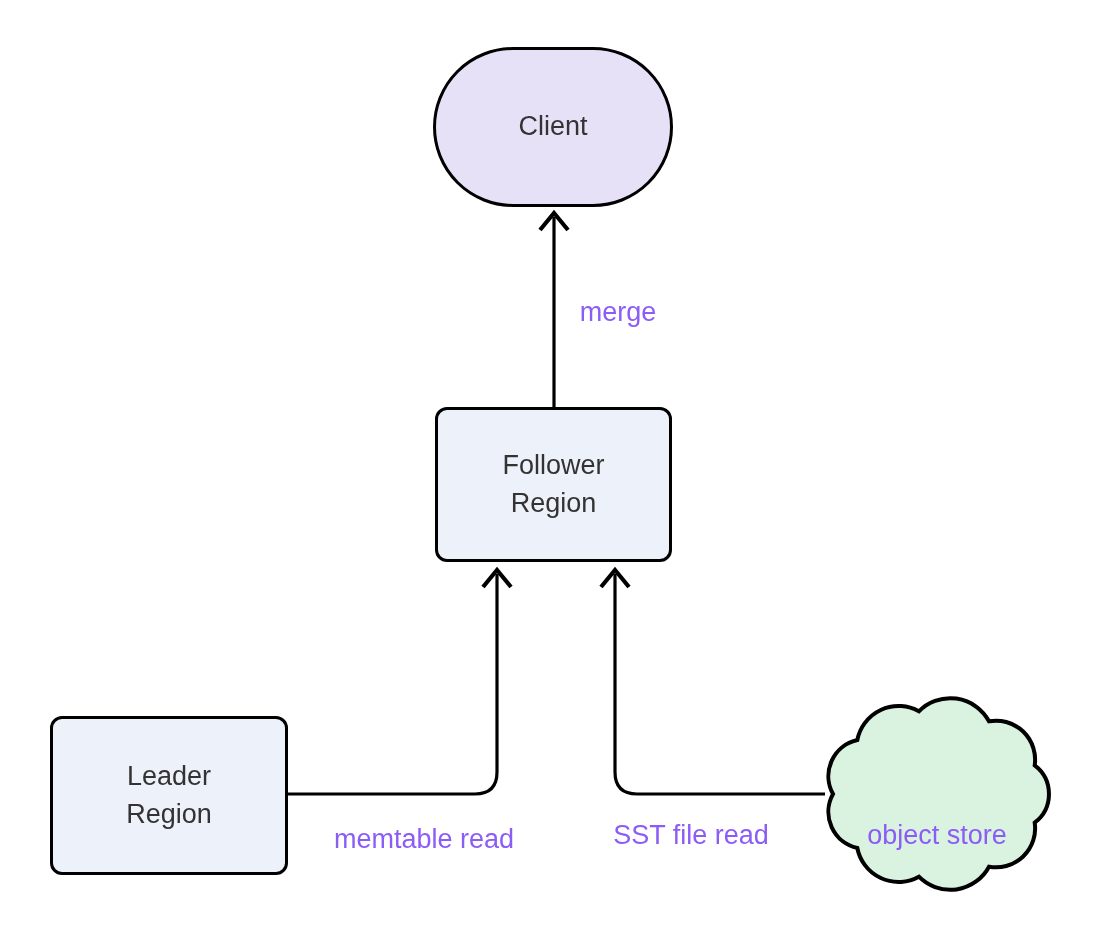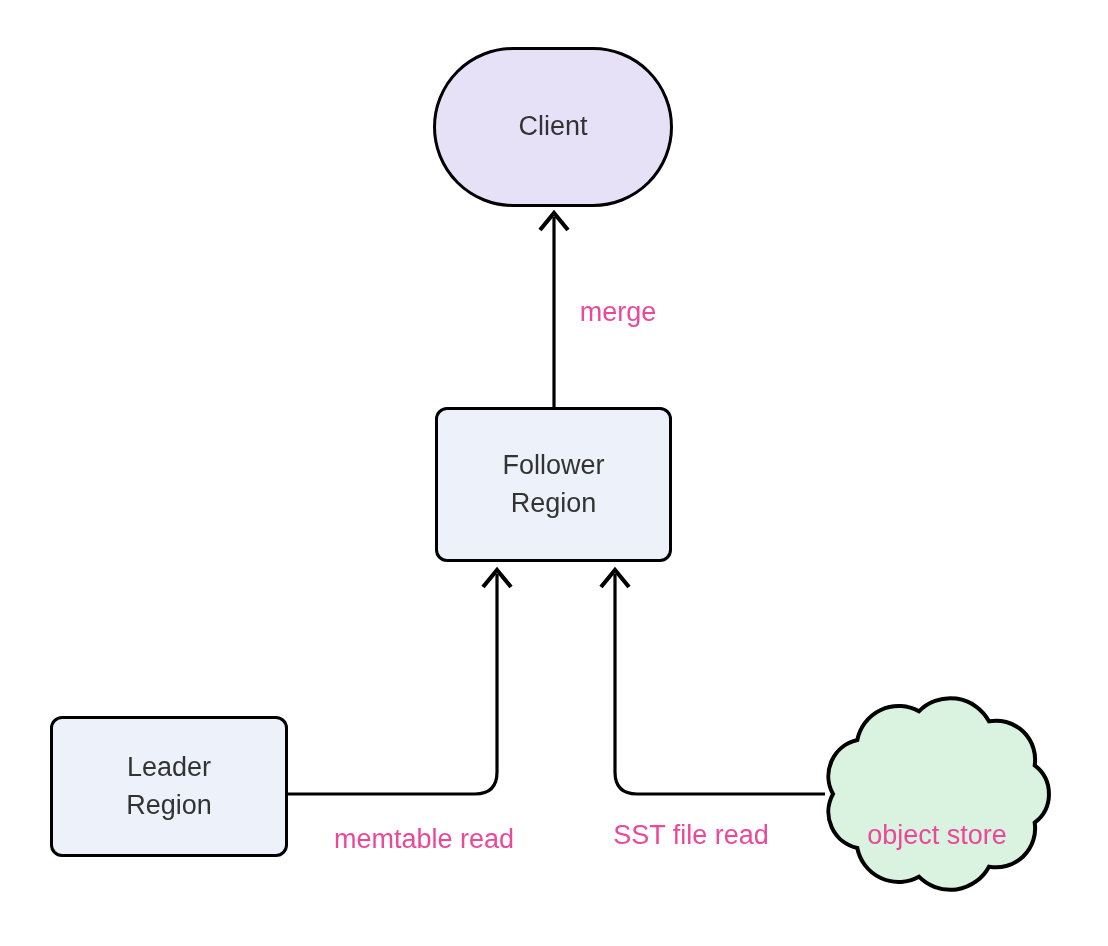--- a/index.html
+++ b/index.html
@@ -29,21 +29,21 @@
     color: #333333;
   }
   .node.stadium { border-radius: 80px; background: #e7e1f8; }
   .node.rrect  { border-radius: 12px;  background: #edf1fa; }
   .two-line { display: inline-block; width: 150px; }
   .float-label {
     position: absolute;
     transform: translate(-50%, -50%);
     font-size: 27px;
     white-space: nowrap;
-    color: #ec4899;
+    color: #8b5cf6;
   }
 </style>
 </head>
 <body>
 
 <div class="canvas">
 
   <svg class="edges-layer" width="1108" height="946" viewBox="0 0 1108 946">
 
     <path class="cloud-shape" d="M 833 794
@@ -68,21 +68,21 @@
   </svg>
 
   <div class="node rrect" style="left:435px; top:407px; width:237px; height:155px;">
     <span class="two-line">Follower Region</span>
   </div>
 
   <div class="node stadium" style="left:433px; top:47px; width:240px; height:160px;">
     <span>Client</span>
   </div>
 
-  <div class="node rrect" style="left:50px; top:716px; width:238px; height:141px;">
+  <div class="node rrect" style="left:50px; top:716px; width:238px; height:159px;">
     <span class="two-line">Leader Region</span>
   </div>
 
   <div class="float-label" style="left:937px; top:802px;margin-top:33px;">object store</div>
 
   <div class="float-label" style="left:618px; top:312px;">merge</div>
 
   <div class="float-label" style="left:424px; top:839px;">memtable read</div>
 
   <div class="float-label" style="left:691px; top:835px;">SST file read</div>

